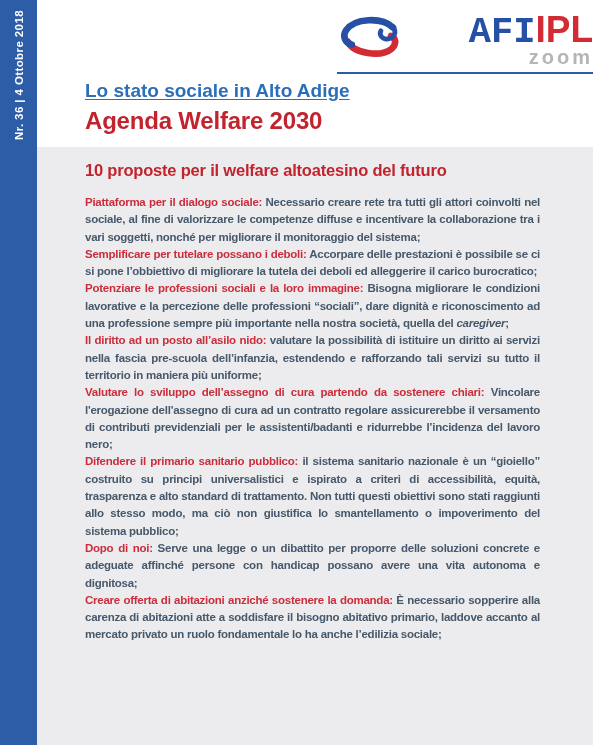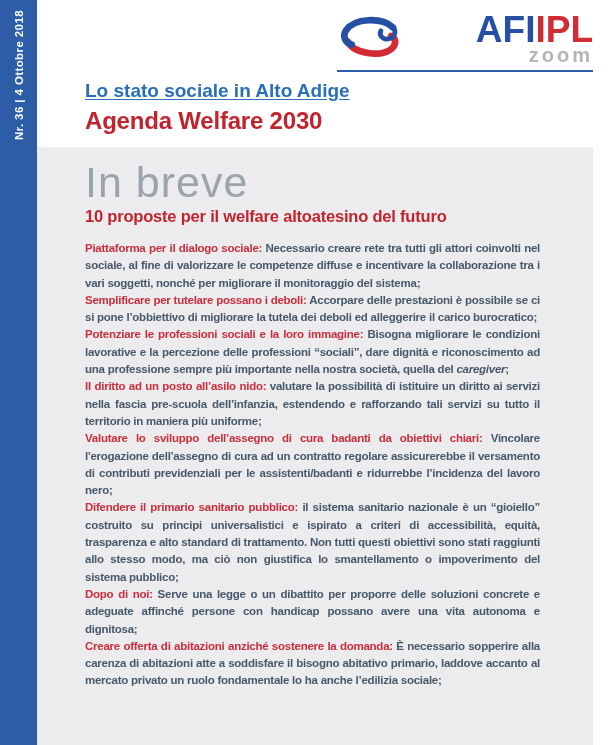--- a/index.html
+++ b/index.html
@@ -40,21 +40,21 @@
   }
   .logo-row{display:flex;align-items:flex-start;}
   .logo-swirl{width:64px;height:46px;flex:0 0 auto;margin-top:2px;}
   .logo-swirl .arc-blue{stroke:var(--logo-blue);fill:none;stroke-linecap:round;}
   .logo-swirl .arc-red{stroke:var(--logo-red);fill:none;stroke-linecap:round;}
   .logo-text-col{flex:1;}
   .logo-name{
     font-size:37px;line-height:36px;font-weight:800;letter-spacing:0;
     text-align:right;white-space:nowrap;
   }
-  .logo-afi{color:var(--logo-blue);}
+  .logo-afi{color:var(--logo-blue);font-family:Liberation Mono, monospace;}
   .logo-ipl{color:var(--logo-red);}
   .logo-zoom{
     text-align:right;color:var(--zoom-gray);
     font-size:20px;line-height:20px;font-weight:700;letter-spacing:3px;
     margin-top:-3px;
   }
   .logo-rule{margin-top:5px;border-top:2px solid var(--sidebar-blue);}
   
   .topic-link{
     position:absolute;top:80px;left:85px;
@@ -112,42 +112,41 @@
       </div>
     </div>
     <div class="logo-rule"></div>
   </div>
 
   <a href="#" class="topic-link">Lo stato sociale in Alto Adige</a>
 
   <div class="doc-title">Agenda Welfare 2030</div>
 
   <div class="panel">
-    <div class="inbreve">In breve</div>
     <div class="headline">10 proposte per il welfare altoatesino del futuro</div>
 
     <div class="props">
       <p class="prop">
         <strong class="lead">Piattaforma per il dialogo sociale:</strong>
         <span>Necessario creare rete tra tutti gli attori coinvolti nel sociale, al fine di valorizzare le competenze diffuse e incentivare la collaborazione tra i vari soggetti, nonché per migliorare il monitoraggio del sistema;</span><em></em><span></span>
       </p>
       <p class="prop">
         <strong class="lead">Semplificare per tutelare possano i deboli:</strong>
         <span>Accorpare delle prestazioni è possibile se ci si pone l’obbiettivo di migliorare la tutela dei deboli ed alleggerire il carico burocratico;</span><em></em><span></span>
       </p>
       <p class="prop">
         <strong class="lead">Potenziare le professioni sociali e la loro immagine:</strong>
         <span>Bisogna migliorare le condizioni lavorative e la percezione delle professioni “sociali”, dare dignità e riconoscimento ad una professione sempre più importante nella nostra società, quella del </span><em>caregiver</em><span>;</span>
       </p>
       <p class="prop">
         <strong class="lead">Il diritto ad un posto all’asilo nido:</strong>
         <span>valutare la possibilità di istituire un diritto ai servizi nella fascia pre-scuola dell’infanzia, estendendo e rafforzando tali servizi su tutto il territorio in maniera più uniforme;</span><em></em><span></span>
       </p>
       <p class="prop">
-        <strong class="lead">Valutare lo sviluppo dell’assegno di cura badanti da obiettivi chiari:</strong>
+        <strong class="lead">Valutare lo sviluppo dell’assegno di cura partendo da sostenere chiari:</strong>
         <span>Vincolare l'erogazione dell'assegno di cura ad un contratto regolare assicurerebbe il versamento di contributi previdenziali per le assistenti/badanti e ridurrebbe l’incidenza del lavoro nero;</span><em></em><span></span>
       </p>
       <p class="prop">
         <strong class="lead">Difendere il primario sanitario pubblico:</strong>
         <span>il sistema sanitario nazionale è un “gioiello” costruito su principi universalistici e ispirato a criteri di accessibilità, equità, trasparenza e alto standard di trattamento. Non tutti questi obiettivi sono stati raggiunti allo stesso modo, ma ciò non giustifica lo smantellamento o impoverimento del sistema pubblico;</span><em></em><span></span>
       </p>
       <p class="prop">
         <strong class="lead">Dopo di noi:</strong>
         <span>Serve una legge o un dibattito per proporre delle soluzioni concrete e adeguate affinché persone con handicap possano avere una vita autonoma e dignitosa;</span><em></em><span></span>
       </p>

